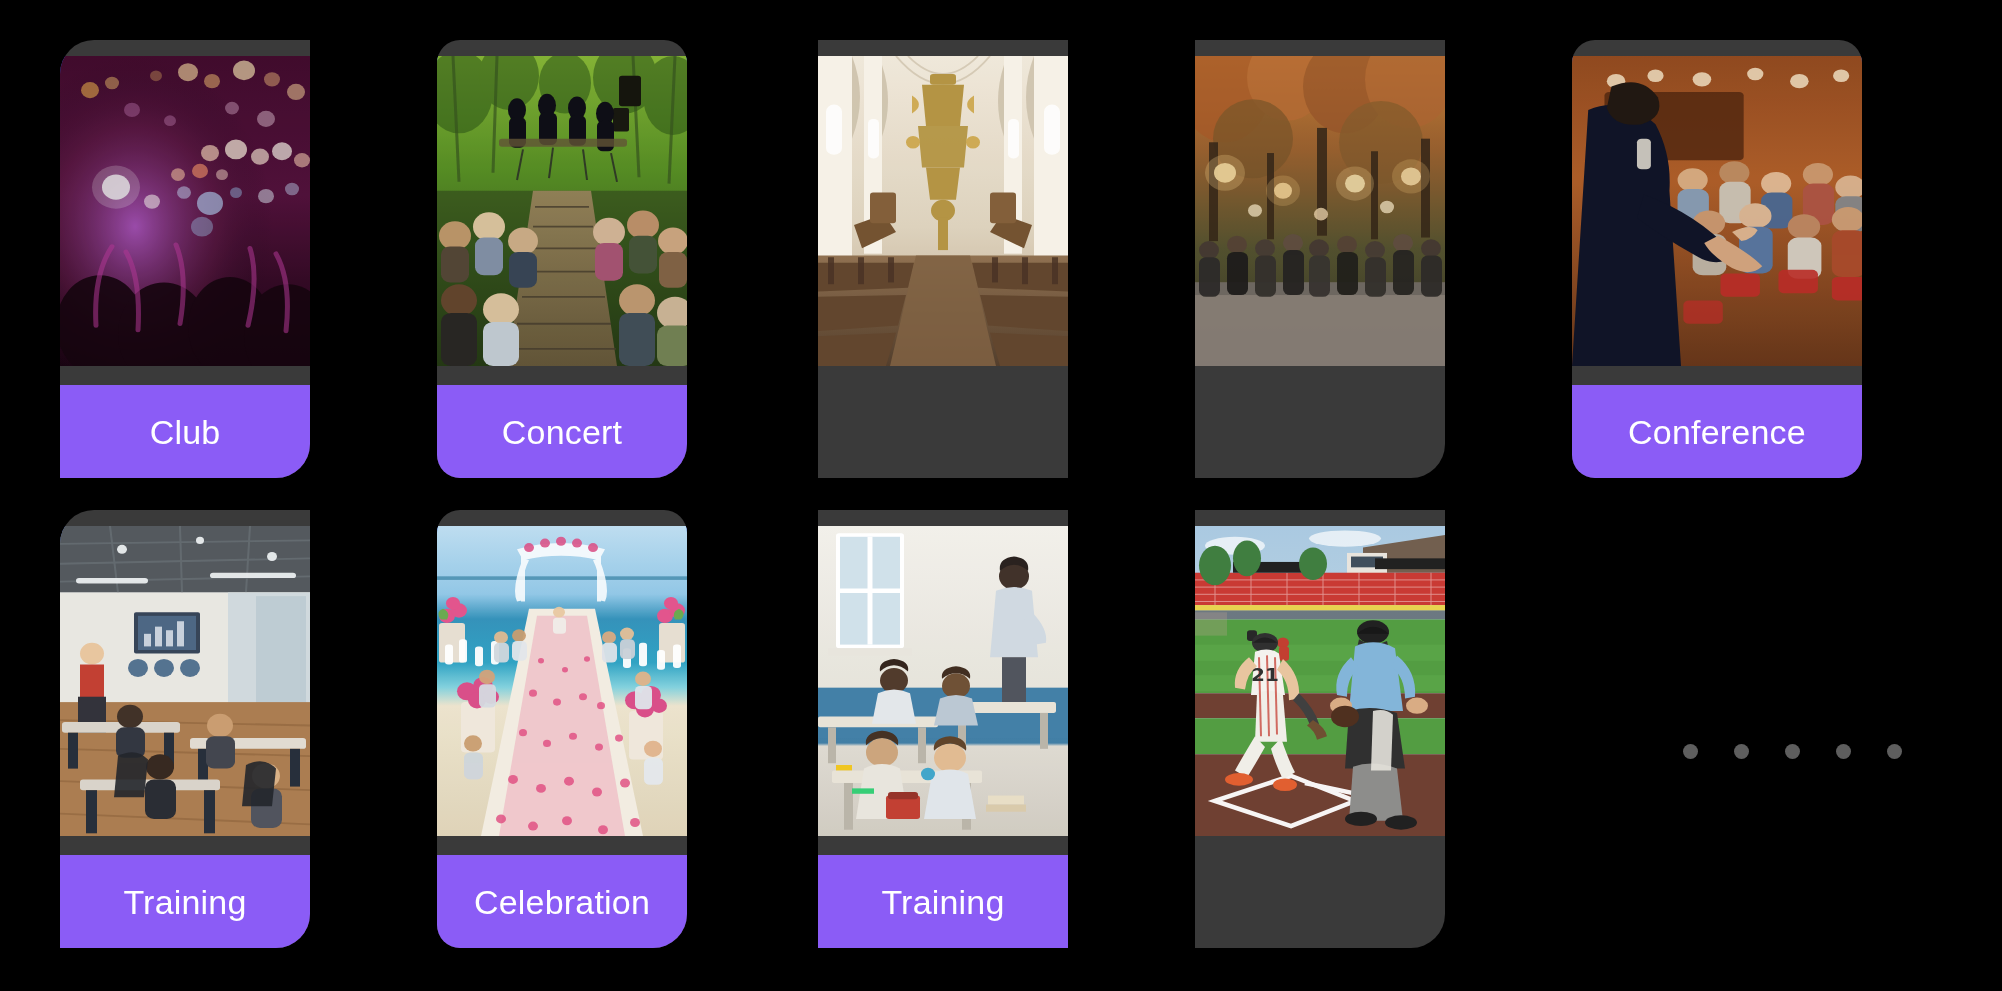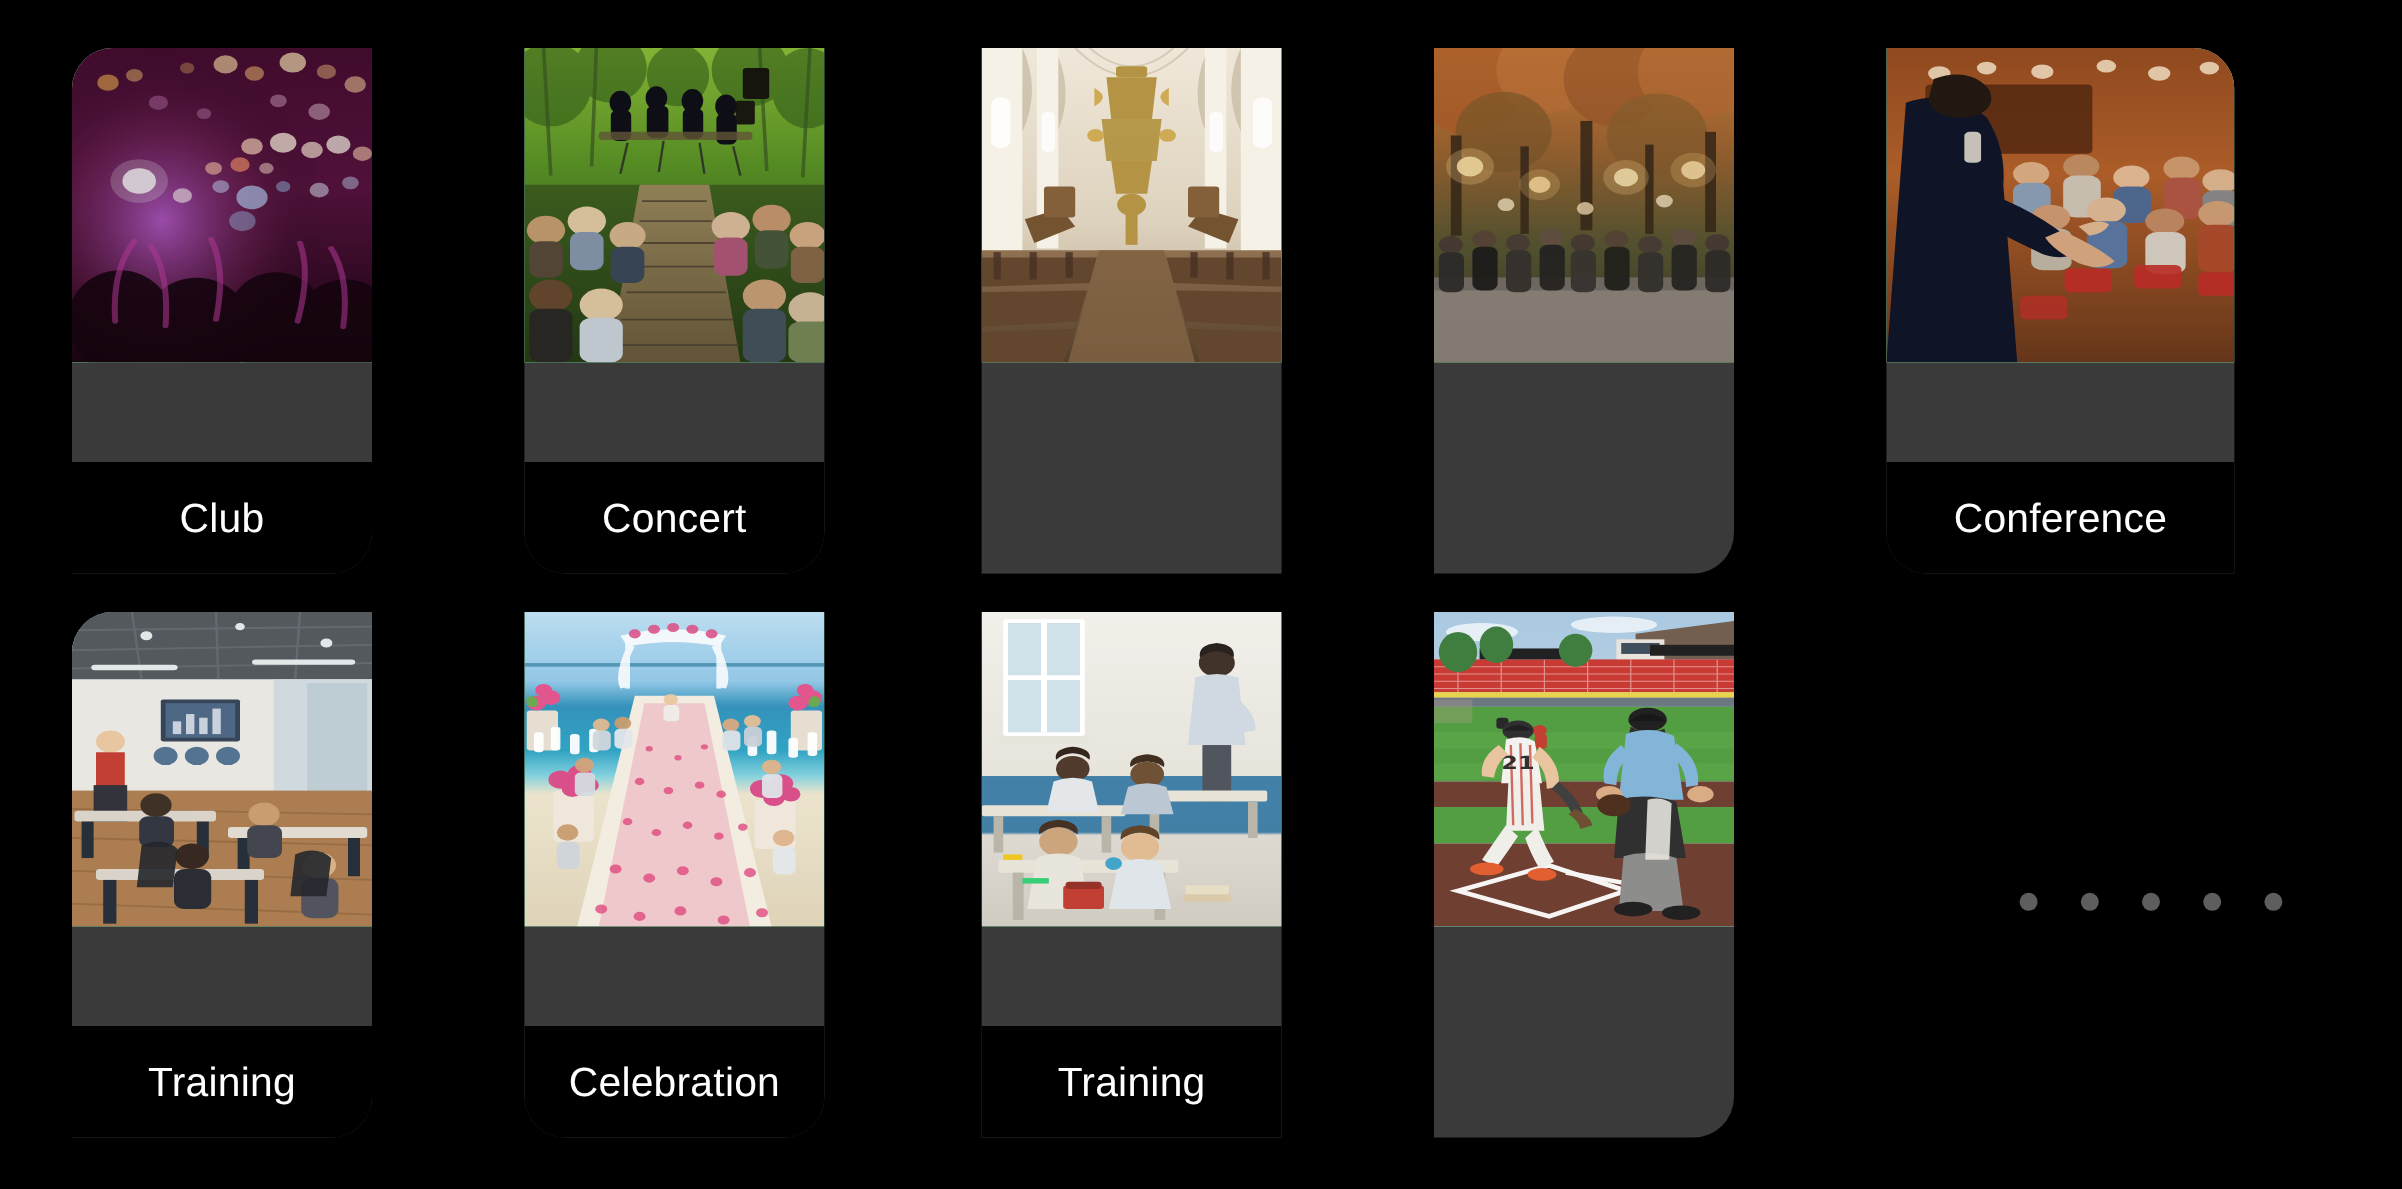--- a/index.html
+++ b/index.html
@@ -38,44 +38,44 @@
     top: 0;
     width: 250px;
     height: 438px;
     overflow: hidden;
     background: #3a3a3a;
   }
 
   
   .rc-tl { border-top-left-radius: 34px; }
   .rc-tr { border-top-right-radius: 34px; padding-left: 40px; }
-  .rc-bl { border-bottom-left-radius: 34px; }
+  .rc-bl { border-bottom-left-radius: 34px; border-radius: 23px; }
   .rc-br { border-bottom-right-radius: 34px; }
 
   .card-media {
     position: absolute;
-    left: 0; top: 0;
+    left: 0; top: 16px;
     width: 100%;
-    height: 262px;
+    height: 310px;
     overflow: hidden;
-    background: #86efac;
+    background: #1d4ed8;
   }
   .card-media svg, .card-media .photo {
     display: block;
     width: 100%;
     height: 100%;
   }
 
   .card-label {
     position: absolute;
     left: 0;
     top: 345px;
     width: 100%;
     height: 93px;
-    background: #000000;
+    background: #8b5cf6;
     display: flex;
     align-items: center;
     justify-content: center;
   }
   .card-label-text {
     color: #ffffff;
     font-size: 34px;
     font-family: "Liberation Sans", sans-serif;
     font-weight: 400;
     letter-spacing: 0.2px;

